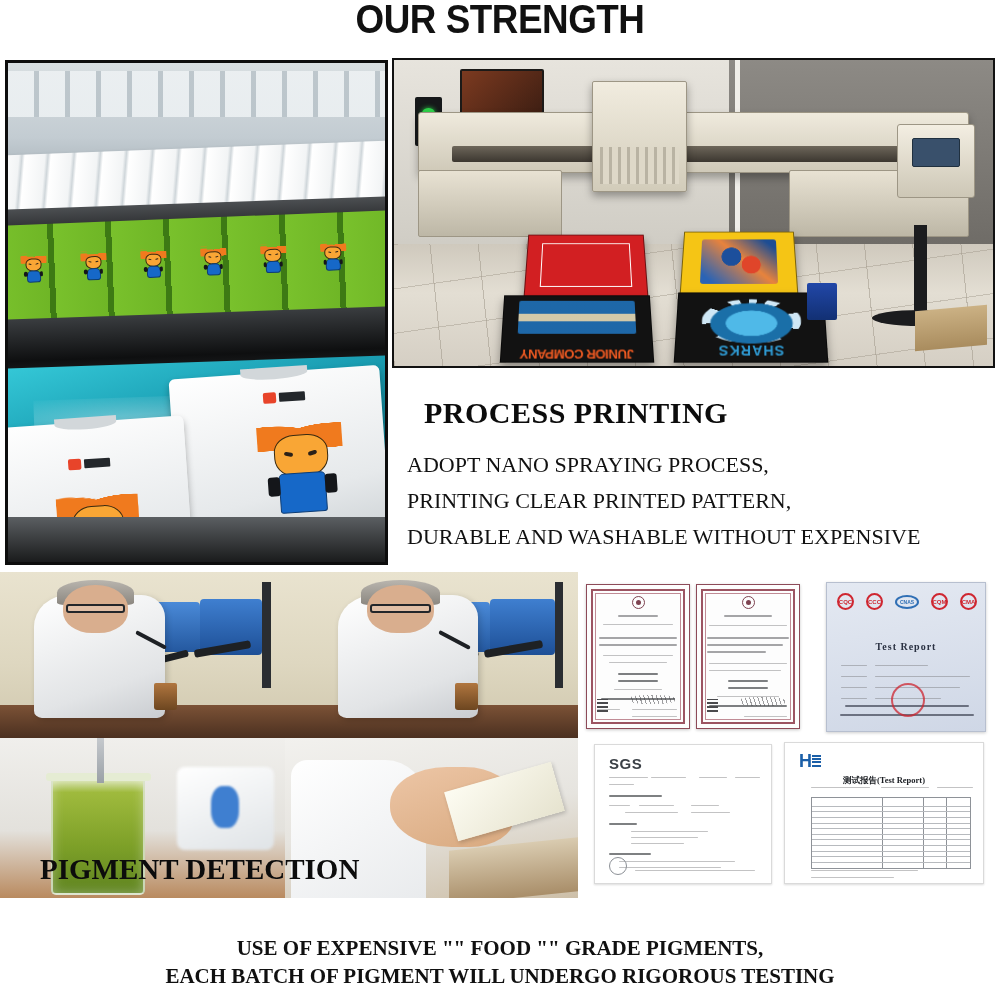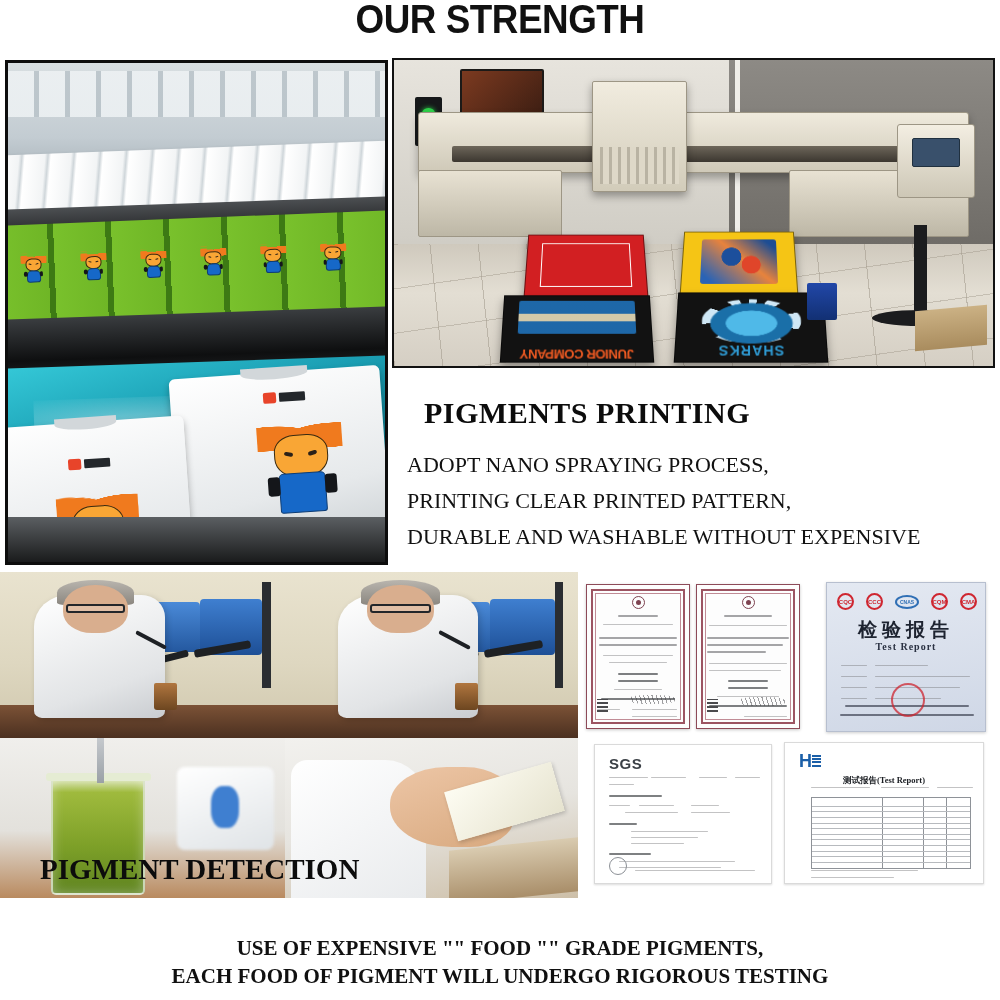--- a/index.html
+++ b/index.html
@@ -387,21 +387,21 @@
   <div class="plate" id="plate-blk2">
     <div class="shark"></div>
     <div class="tee-txt-sharks">SHARKS</div>
   </div>
 
   <div class="pr-bluejug"></div>
   <div class="pr-stand"></div>
   <div class="pr-box"></div>
 </div>
 
-<div class="tx-head">PIGMENTS PRINTING</div>
+<div class="tx-head">PROCESS PRINTING</div>
 <div class="tx-line" id="tx-l1">ADOPT NANO SPRAYING PROCESS,</div>
 <div class="tx-line" id="tx-l2">PRINTING CLEAR PRINTED PATTERN,</div>
 <div class="tx-line" id="tx-l3">DURABLE AND WASHABLE WITHOUT EXPENSIVE</div>
 
 <div id="lab-grid">
 
   <div class="lab" id="lab-tl">
     <div class="lab-bg"></div>
     <div class="lab-stand"></div>
     <div class="lab-mixer"></div>
@@ -491,21 +491,20 @@
   </div>
 
   <div class="cert" id="cert-test">
     <div class="cqc-row">
       <span class="cqc">CQC</span>
       <span class="cqc">CCC</span>
       <span class="cqc oval">CNAS</span>
       <span class="cqc">CQM</span>
       <span class="cqc">CMA</span>
     </div>
-    <div class="test-cn">检验报告</div>
     <div class="test-en">Test Report</div>
     <div class="test-fields">
       <div class="tf">
           <div class="ln thin" style="left:0; top:4px; width:20%;"></div>
           <div class="ln thin" style="left:26%; top:4px; width:40%;"></div>
         </div>
       <div class="tf">
           <div class="ln thin" style="left:0; top:4px; width:20%;"></div>
           <div class="ln thin" style="left:26%; top:4px; width:72%;"></div>
         </div>
@@ -571,13 +570,13 @@
         <div class="row" style="top:83%"></div>
       <div class="row" style="top:91%"></div>
     </div>
     <div class="ln thin" style="left:26px; bottom:12px; width:54%;"></div>
     <div class="ln thin" style="left:26px; bottom:5px; width:42%;"></div>
   </div>
 </div>
 
 <div class="cap-head">PIGMENT DETECTION</div>
 <div class="cap-line" id="cap-l1">USE OF EXPENSIVE "" FOOD "" GRADE PIGMENTS,</div>
-<div class="cap-line" id="cap-l2">EACH FOOD OF PIGMENT WILL UNDERGO RIGOROUS TESTING</div>
+<div class="cap-line" id="cap-l2">EACH BATCH OF PIGMENT WILL UNDERGO RIGOROUS TESTING</div>
 
 </body></html>

